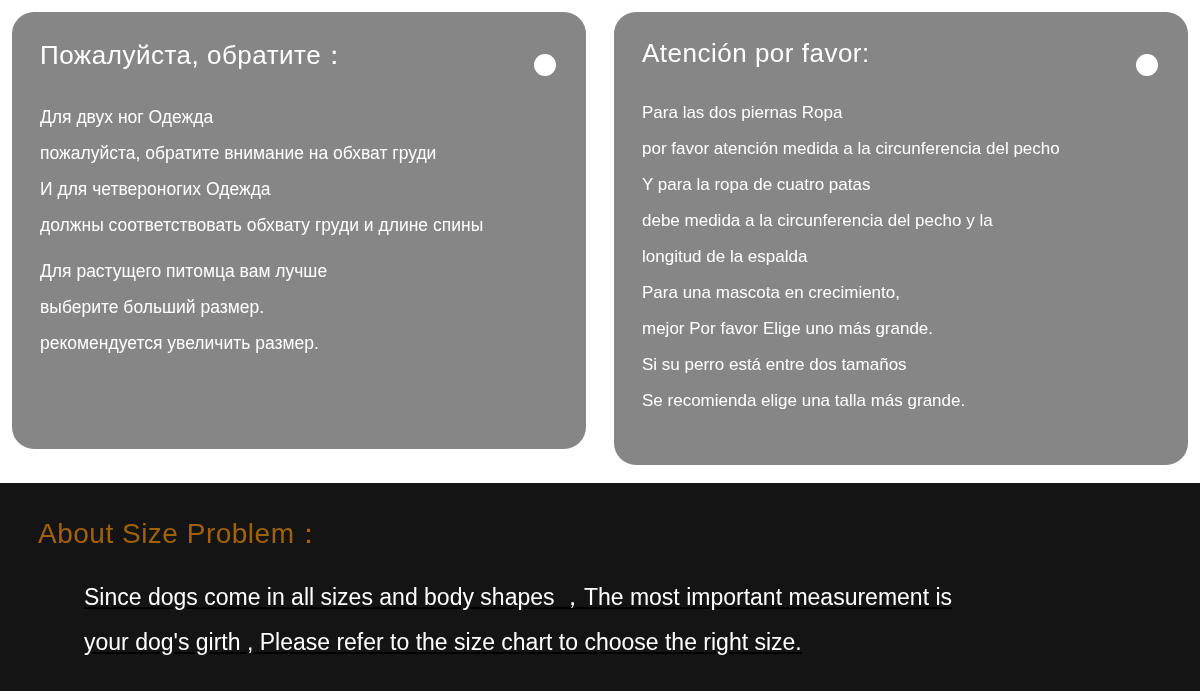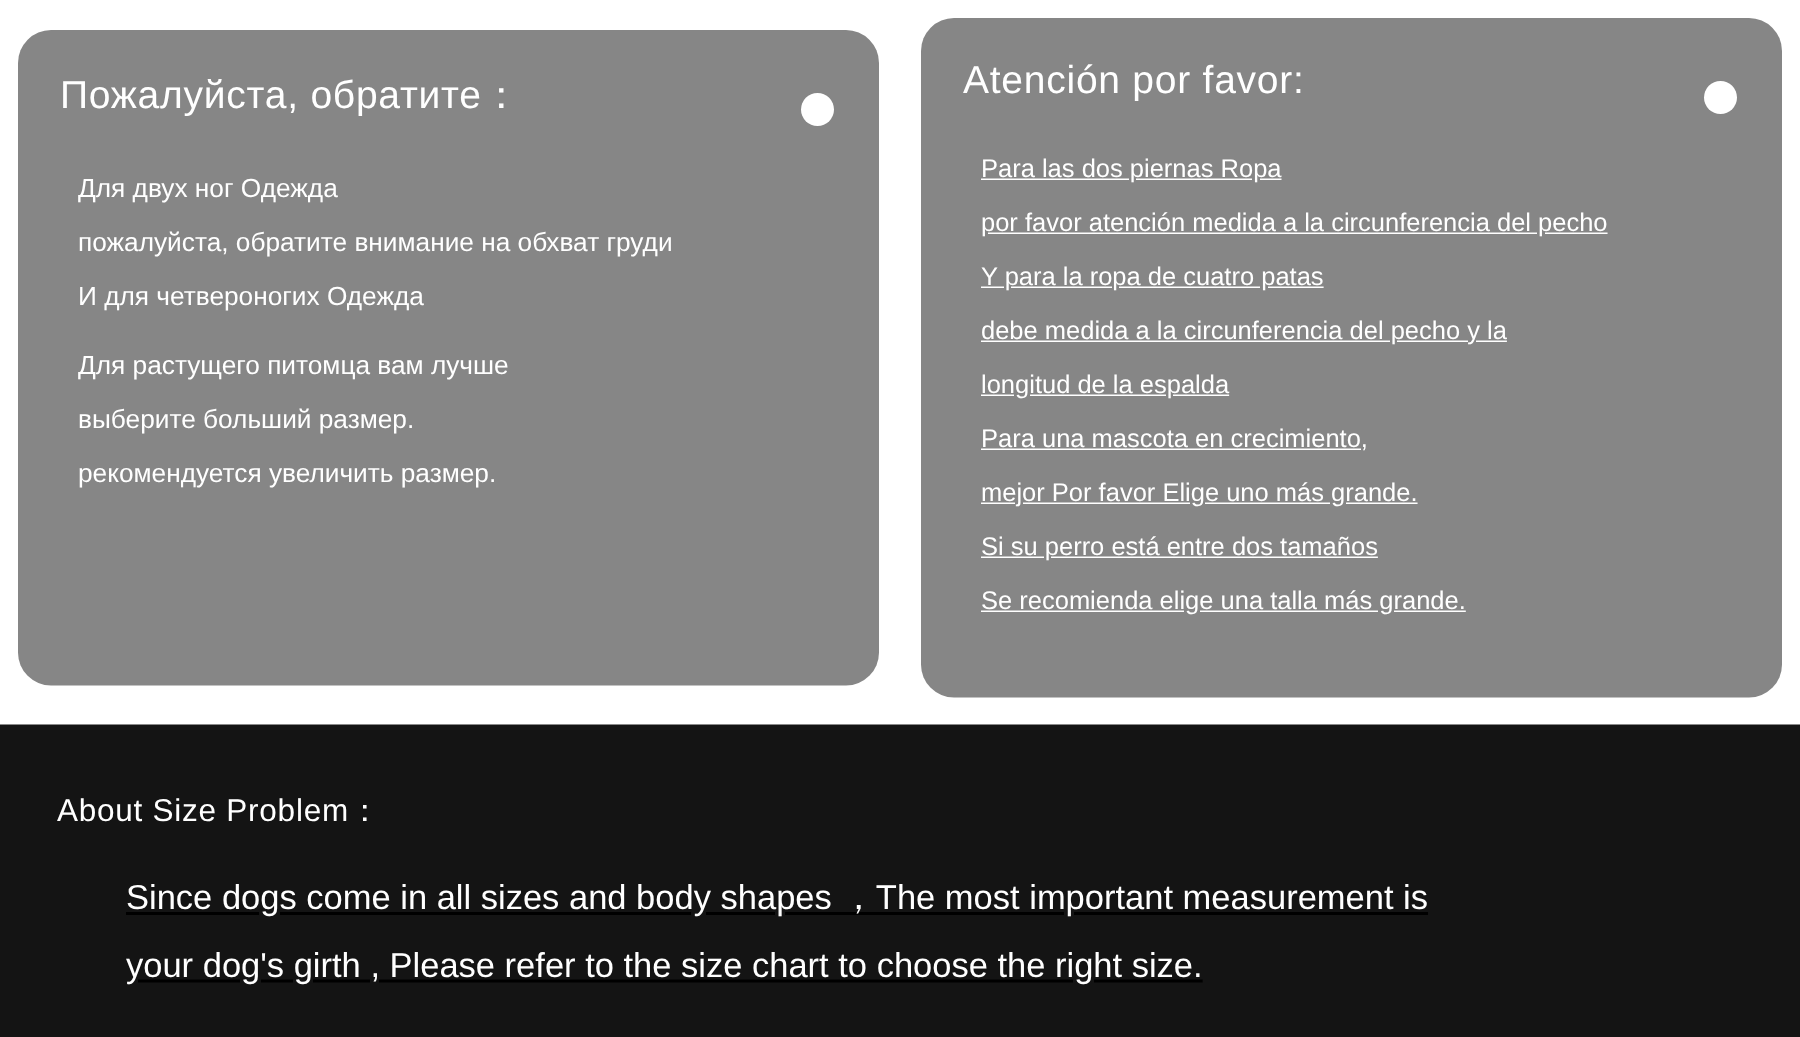--- a/index.html
+++ b/index.html
@@ -17,21 +17,20 @@
     position: relative;
     width: 1200px;
     height: 691px;
     background: #ffffff;
   }
   .cards {
     display: flex;
     gap: 28px;
     padding: 12px 12px 0 12px;
     box-sizing: border-box;
-    align-items: center;
   }
   .card {
     position: relative;
     background: #868686;
     border-radius: 22px;
     box-sizing: border-box;
     padding: 22px 24px 18px 24px;
     color: #ffffff;
   }
   .card.left {
@@ -53,50 +52,49 @@
   .dot {
     position: absolute;
     top: 42px;
     right: 30px;
     width: 22px;
     height: 22px;
     border-radius: 50%;
     background: #ffffff;
   }
   .card-lines {
-    margin-left: 16px;
+    margin-left: 4px;
   }
   .line {
     font-size: 17.5px;
     line-height: 36px;
     color: #ffffff;
     white-space: nowrap;
   }
   .line.gap {
     margin-top: 10px;
   }
   .right .line {
     font-size: 17px;
     line-height: 36px;
-    text-decoration: underline;
   }
   .banner {
     position: absolute;
     left: 0;
     right: 0;
     bottom: 0;
     height: 208px;
     background: #141414;
     box-sizing: border-box;
     padding: 24px 0 0 0;
   }
   .banner-title {
-    font-size: 21px;
-    color: #ffffff;
-    margin: 19px 0 0 38px;
+    font-size: 28px;
+    color: #a16207;
+    margin: 8px 0 0 38px;
     letter-spacing: 0.5px;
   }
   .banner-body {
     margin: 22px 12px 0 84px;
     text-decoration: underline;
   }
   .banner-line {
     font-size: 23px;
     line-height: 45px;
     color: #ffffff;
@@ -109,20 +107,21 @@
 
   <div class="cards">
 
     <div class="card left">
       <div class="dot"></div>
       <div class="card-title">Пожалуйста, обратите：</div>
       <div class="card-lines">
         <div class="line">Для двух ног Одежда</div>
         <div class="line">пожалуйста, обратите внимание на обхват груди</div>
         <div class="line">И для четвероногих Одежда</div>
+        <div class="line">должны соответствовать обхвату груди и длине спины</div>
         <div class="line gap">Для растущего питомца вам лучше</div>
         <div class="line">выберите больший размер.</div>
         <div class="line">рекомендуется увеличить размер.</div>
       </div>
     </div>
 
     <div class="card right">
       <div class="dot"></div>
       <div class="card-title">Atención por favor:</div>
       <div class="card-lines">

